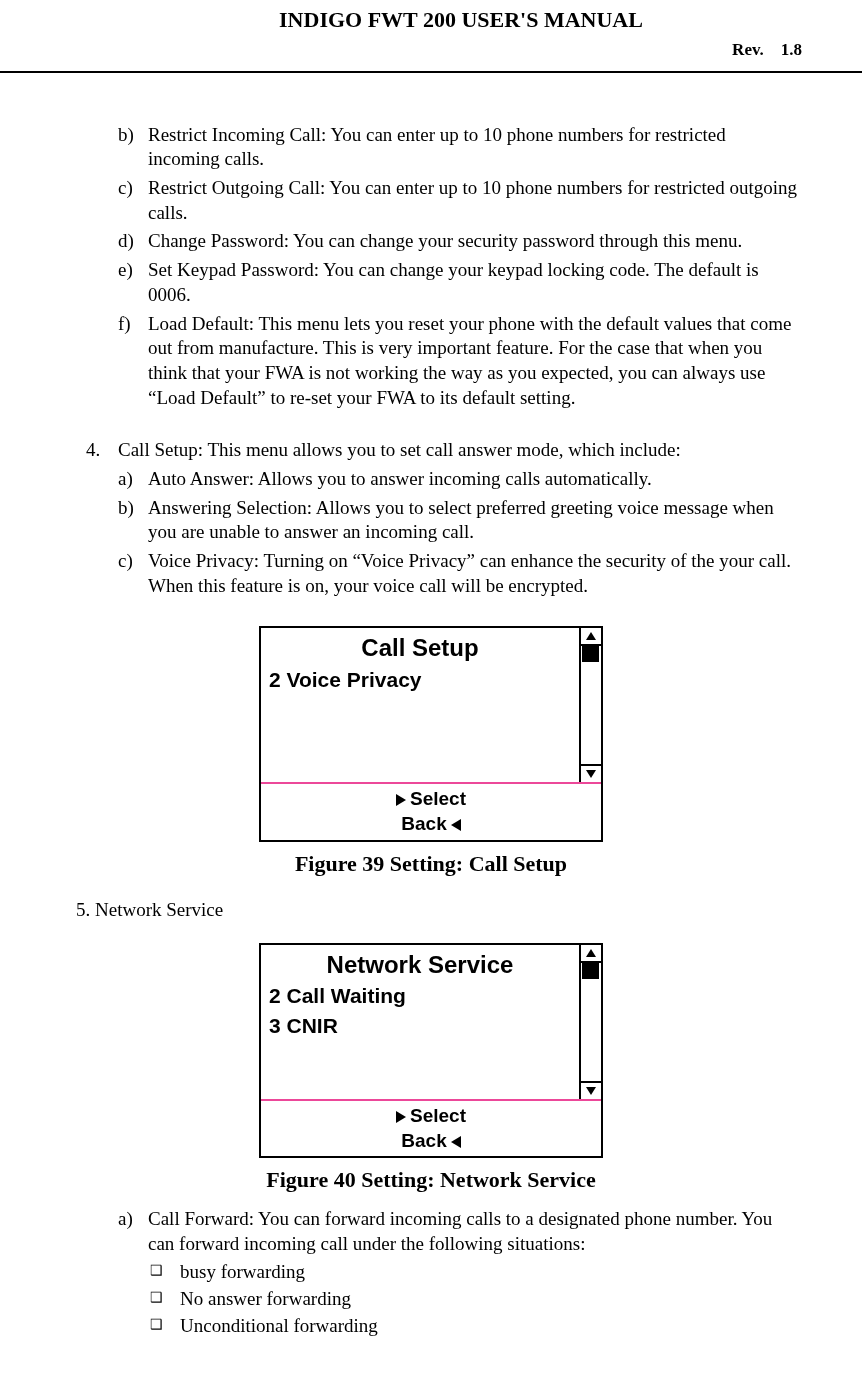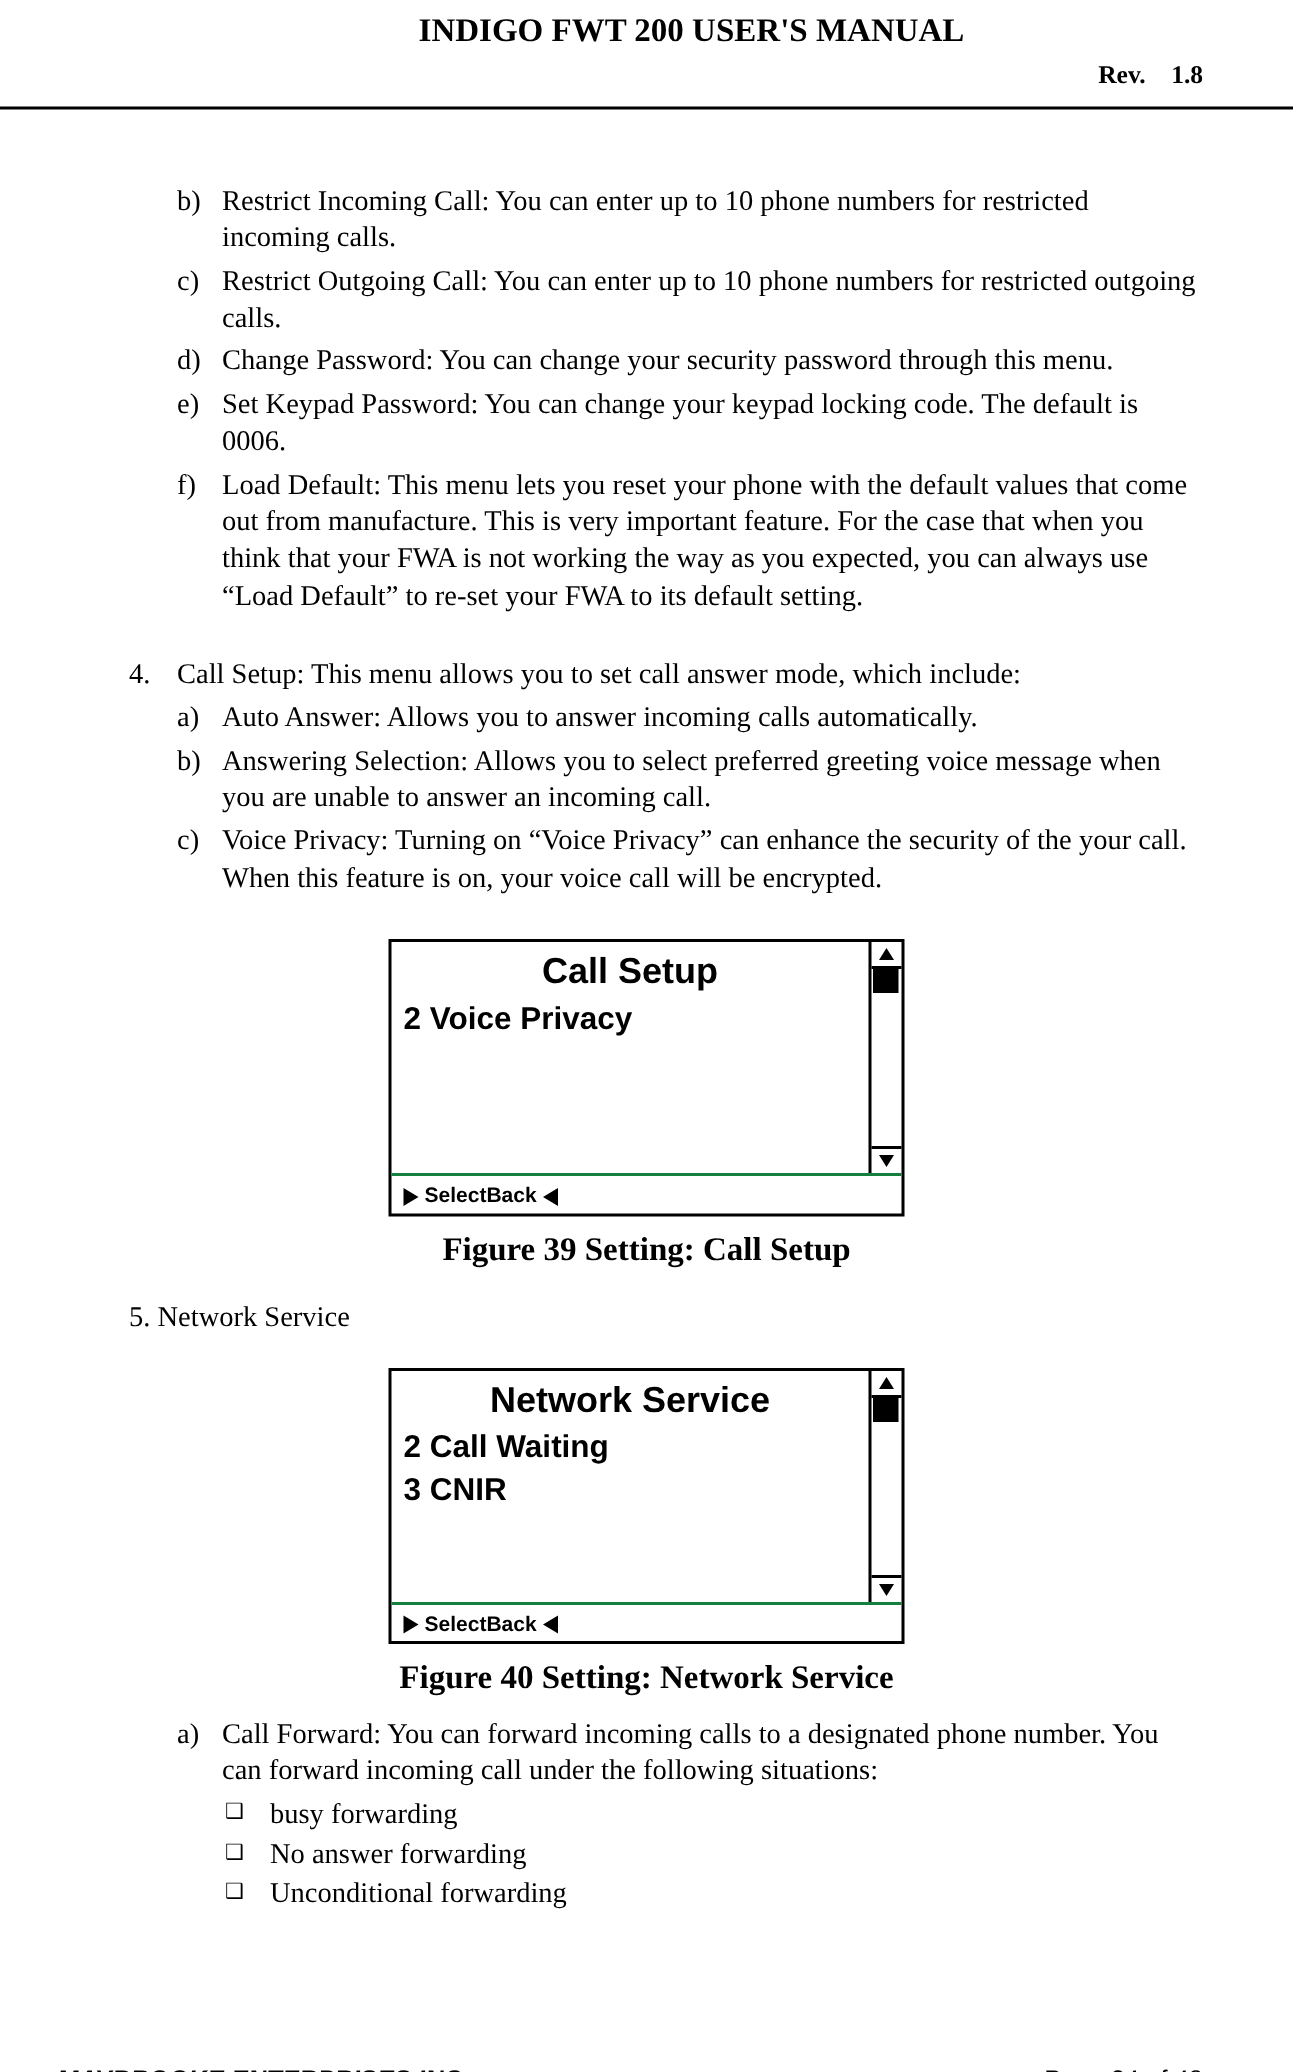--- a/index.html
+++ b/index.html
@@ -53,34 +53,34 @@
       margin-top: 28px;
     }
     .numbered-marker {
       min-width: 32px;
       flex-shrink: 0;
     }
     .numbered-text {
       flex: 1;
     }
     .sub-numbered {
-      margin-left: 36px;
+      margin-left: 26px;
       margin-top: 4px;
     }
     .phone-screen {
       margin: 28px auto 8px auto;
       width: 340px;
       border: 2px solid #000;
       position: relative;
       font-family: Arial, Helvetica, sans-serif;
       font-weight: bold;
     }
     .screen-body {
       display: flex;
-      border-bottom: 2px solid #15803d;
+      border-bottom: 2px solid #ec4899;
     }
     .screen-content {
       flex: 1;
       padding: 4px 8px 10px 8px;
       min-height: 140px;
     }
     .screen-title {
       font-size: 24px;
       text-align: center;
       margin-bottom: 2px;
@@ -116,21 +116,22 @@
       top: 0;
       left: 1px;
       right: 2px;
       height: 16px;
       background: #000;
     }
     .screen-footer {
       display: flex;
       align-items: center;
       padding: 3px 8px;
-      font-size: 14px;
+      font-size: 19px;
+      flex-direction: column;
     }
     .tri-right {
       width: 0;
       height: 0;
       border-top: 6px solid transparent;
       border-bottom: 6px solid transparent;
       border-left: 10px solid #000;
       display: inline-block;
       margin-right: 4px;
       vertical-align: middle;

